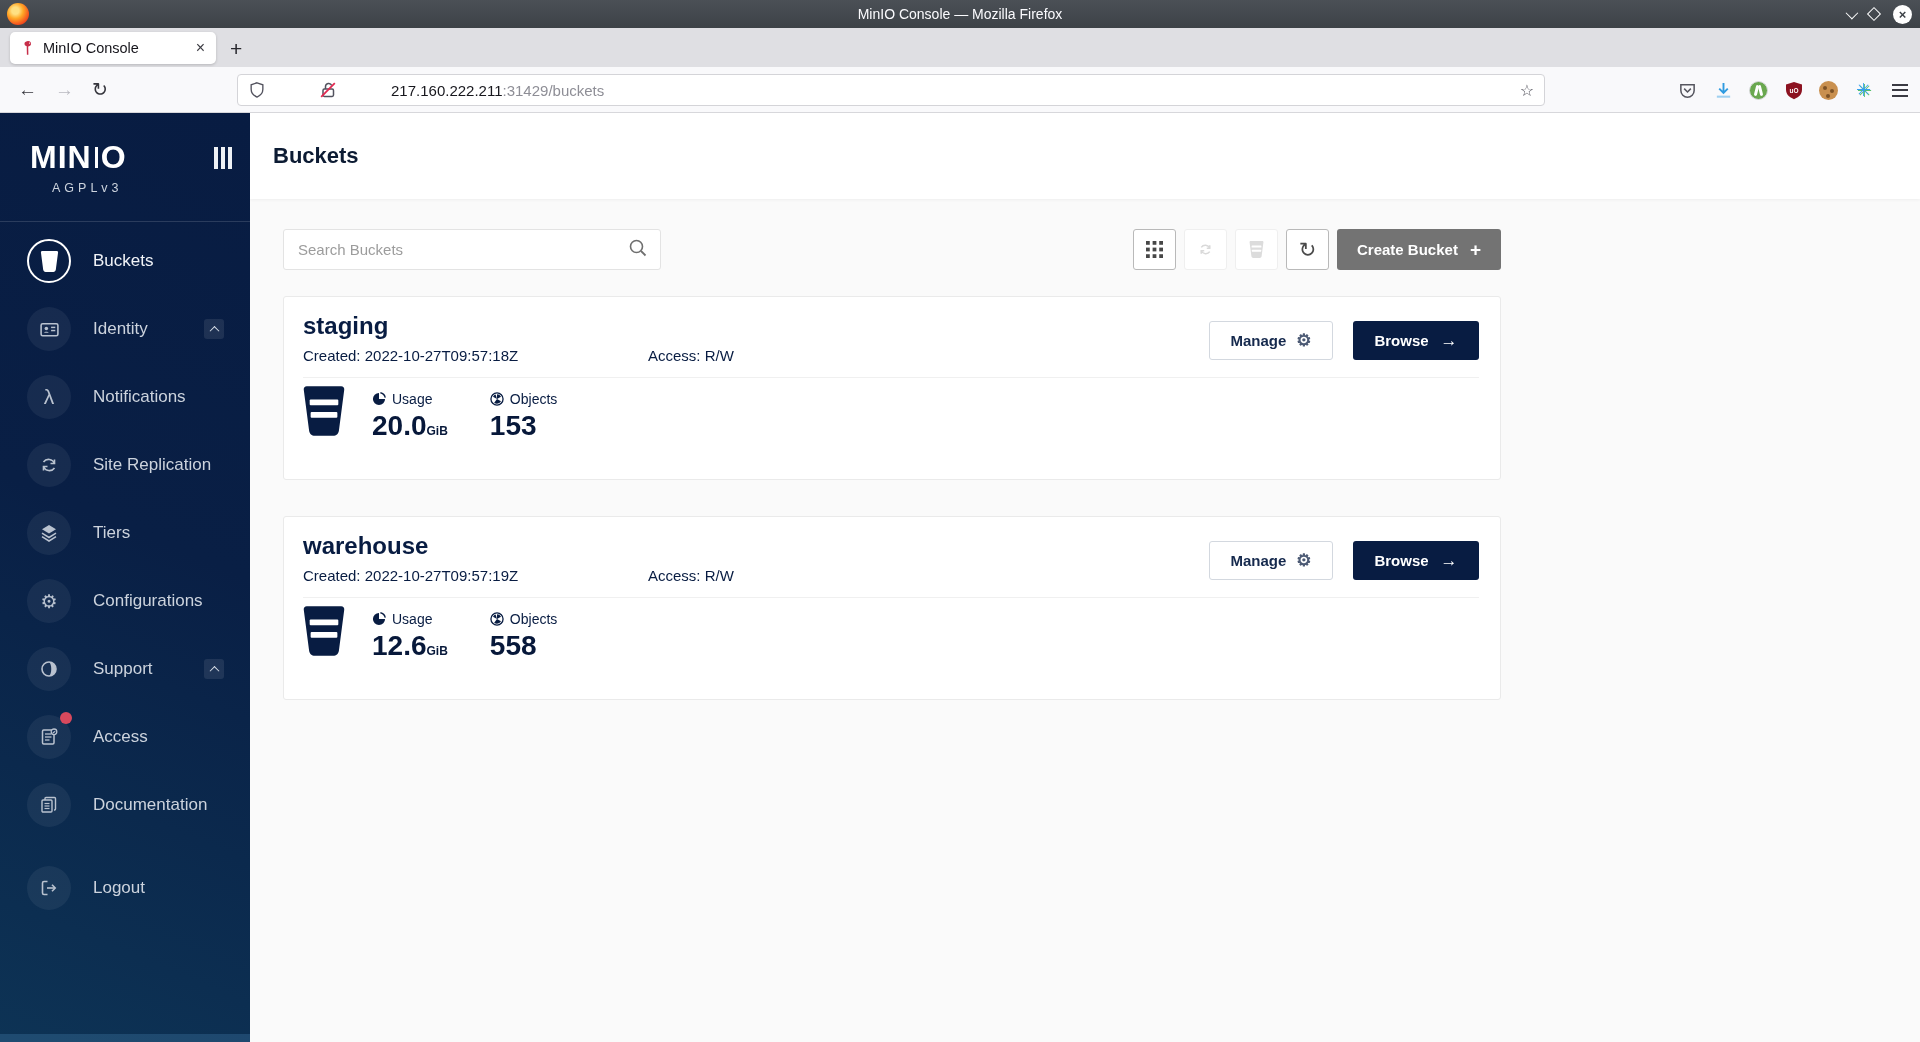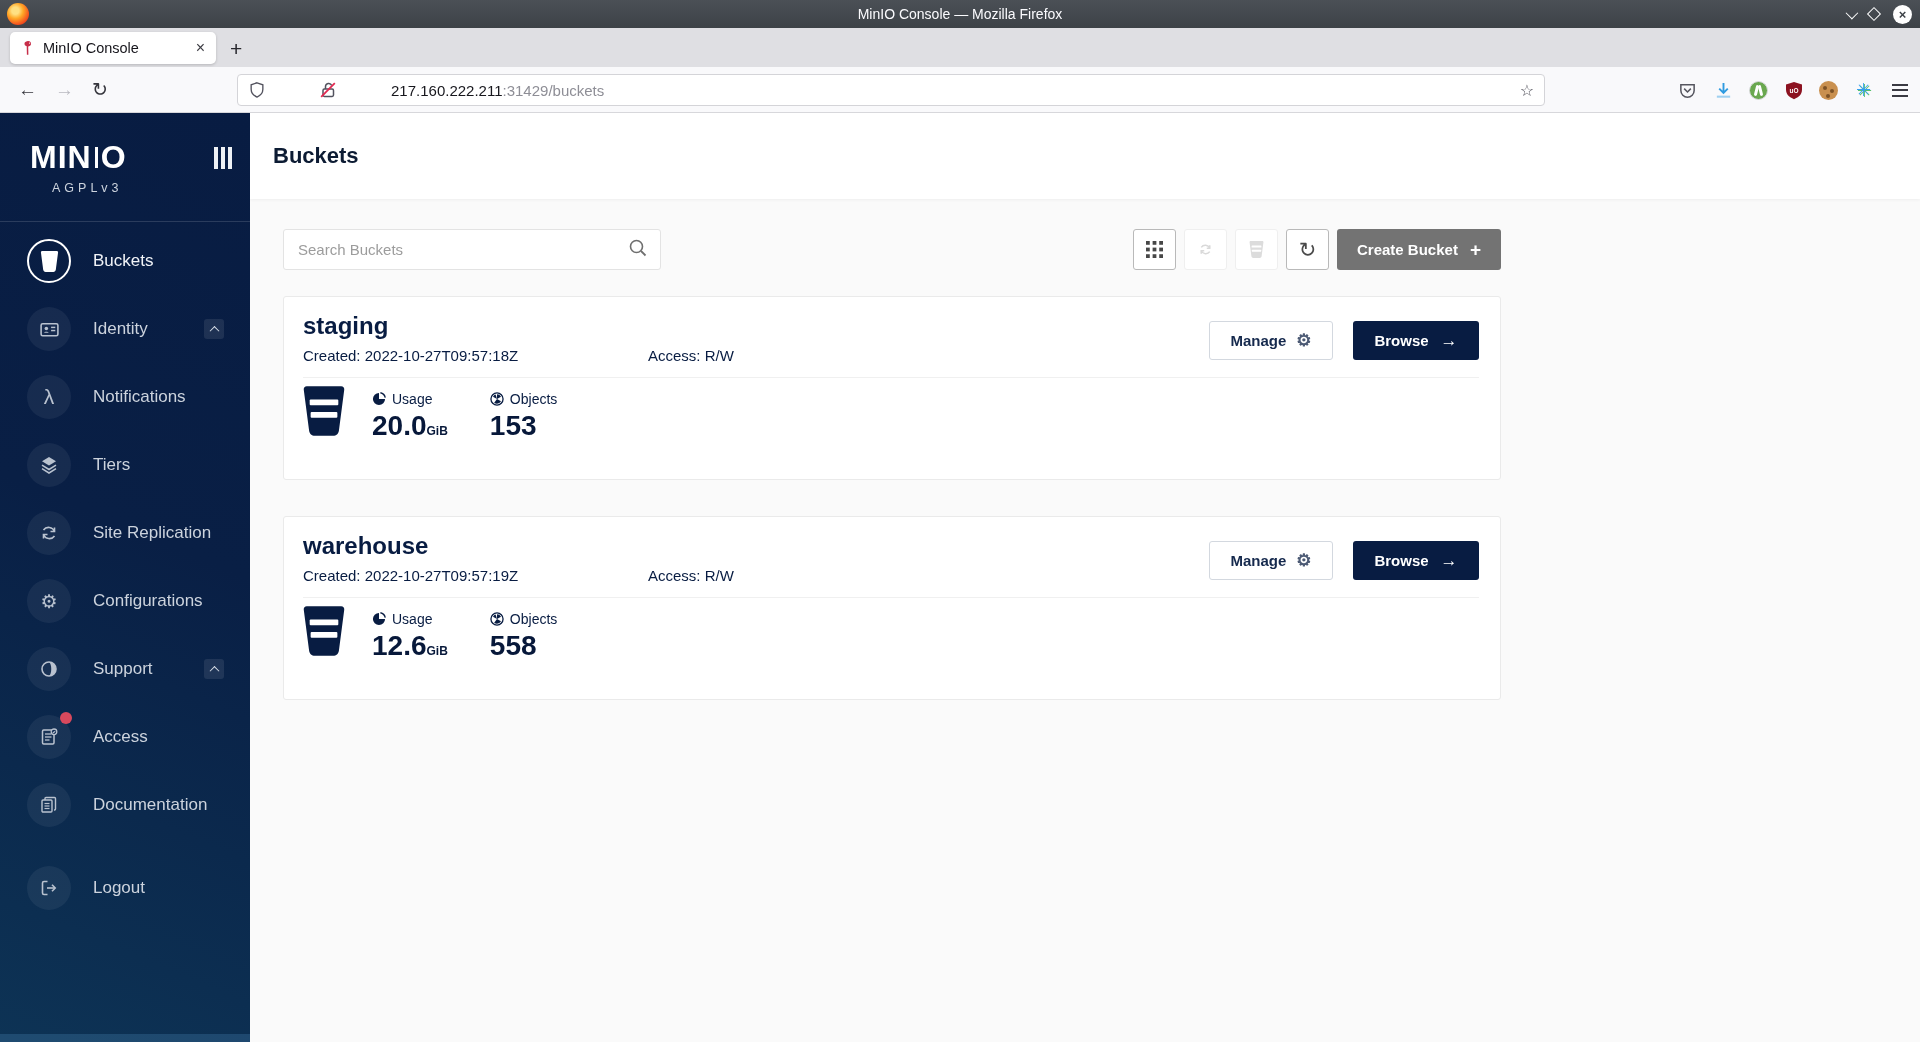--- a/index.html
+++ b/index.html
@@ -258,38 +258,38 @@
 
 
       <div class="sb-item">
         <span class="sb-circle" style="font-size:21px">λ</span>
         <span class="sb-label">Notifications</span>
       </div>
 
       <div class="sb-item">
         <span class="sb-circle">
             <svg width="20" height="20" viewBox="0 0 20 20">
-              <path d="M10 2 l7 4.3 -7 4.3 -7-4.3 Z" fill="currentColor"></path>
-              <path d="M3 10.2 l7 4.3 7-4.3" fill="none" stroke="currentColor" stroke-width="1.5"></path>
-              <path d="M3 13.7 l7 4.3 7-4.3" fill="none" stroke="currentColor" stroke-width="1.5"></path>
-            </svg>
-          </span>
-        <span class="sb-label">Tiers</span>
-      </div>
-
-      <div class="sb-item">
-        <span class="sb-circle">
-            <svg width="20" height="20" viewBox="0 0 20 20">
               <path d="M4.5 7 a6.3 6.3 0 0 1 11 1.5" fill="none" stroke="currentColor" stroke-width="1.6"></path>
               <path d="M15.5 4.5 v4 h-4" fill="none" stroke="currentColor" stroke-width="1.6"></path>
               <path d="M15.5 13 a6.3 6.3 0 0 1 -11-1.5" fill="none" stroke="currentColor" stroke-width="1.6"></path>
               <path d="M4.5 15.5 v-4 h4" fill="none" stroke="currentColor" stroke-width="1.6"></path>
             </svg>
           </span>
         <span class="sb-label">Site Replication</span>
+      </div>
+
+      <div class="sb-item">
+        <span class="sb-circle">
+            <svg width="20" height="20" viewBox="0 0 20 20">
+              <path d="M10 2 l7 4.3 -7 4.3 -7-4.3 Z" fill="currentColor"></path>
+              <path d="M3 10.2 l7 4.3 7-4.3" fill="none" stroke="currentColor" stroke-width="1.5"></path>
+              <path d="M3 13.7 l7 4.3 7-4.3" fill="none" stroke="currentColor" stroke-width="1.5"></path>
+            </svg>
+          </span>
+        <span class="sb-label">Tiers</span>
       </div>
 
       <div class="sb-item">
         <span class="sb-circle" style="font-size:19px">⚙</span>
         <span class="sb-label">Configurations</span>
       </div>
 
       <div class="sb-item">
         <span class="sb-circle">
             <svg width="20" height="20" viewBox="0 0 20 20">

